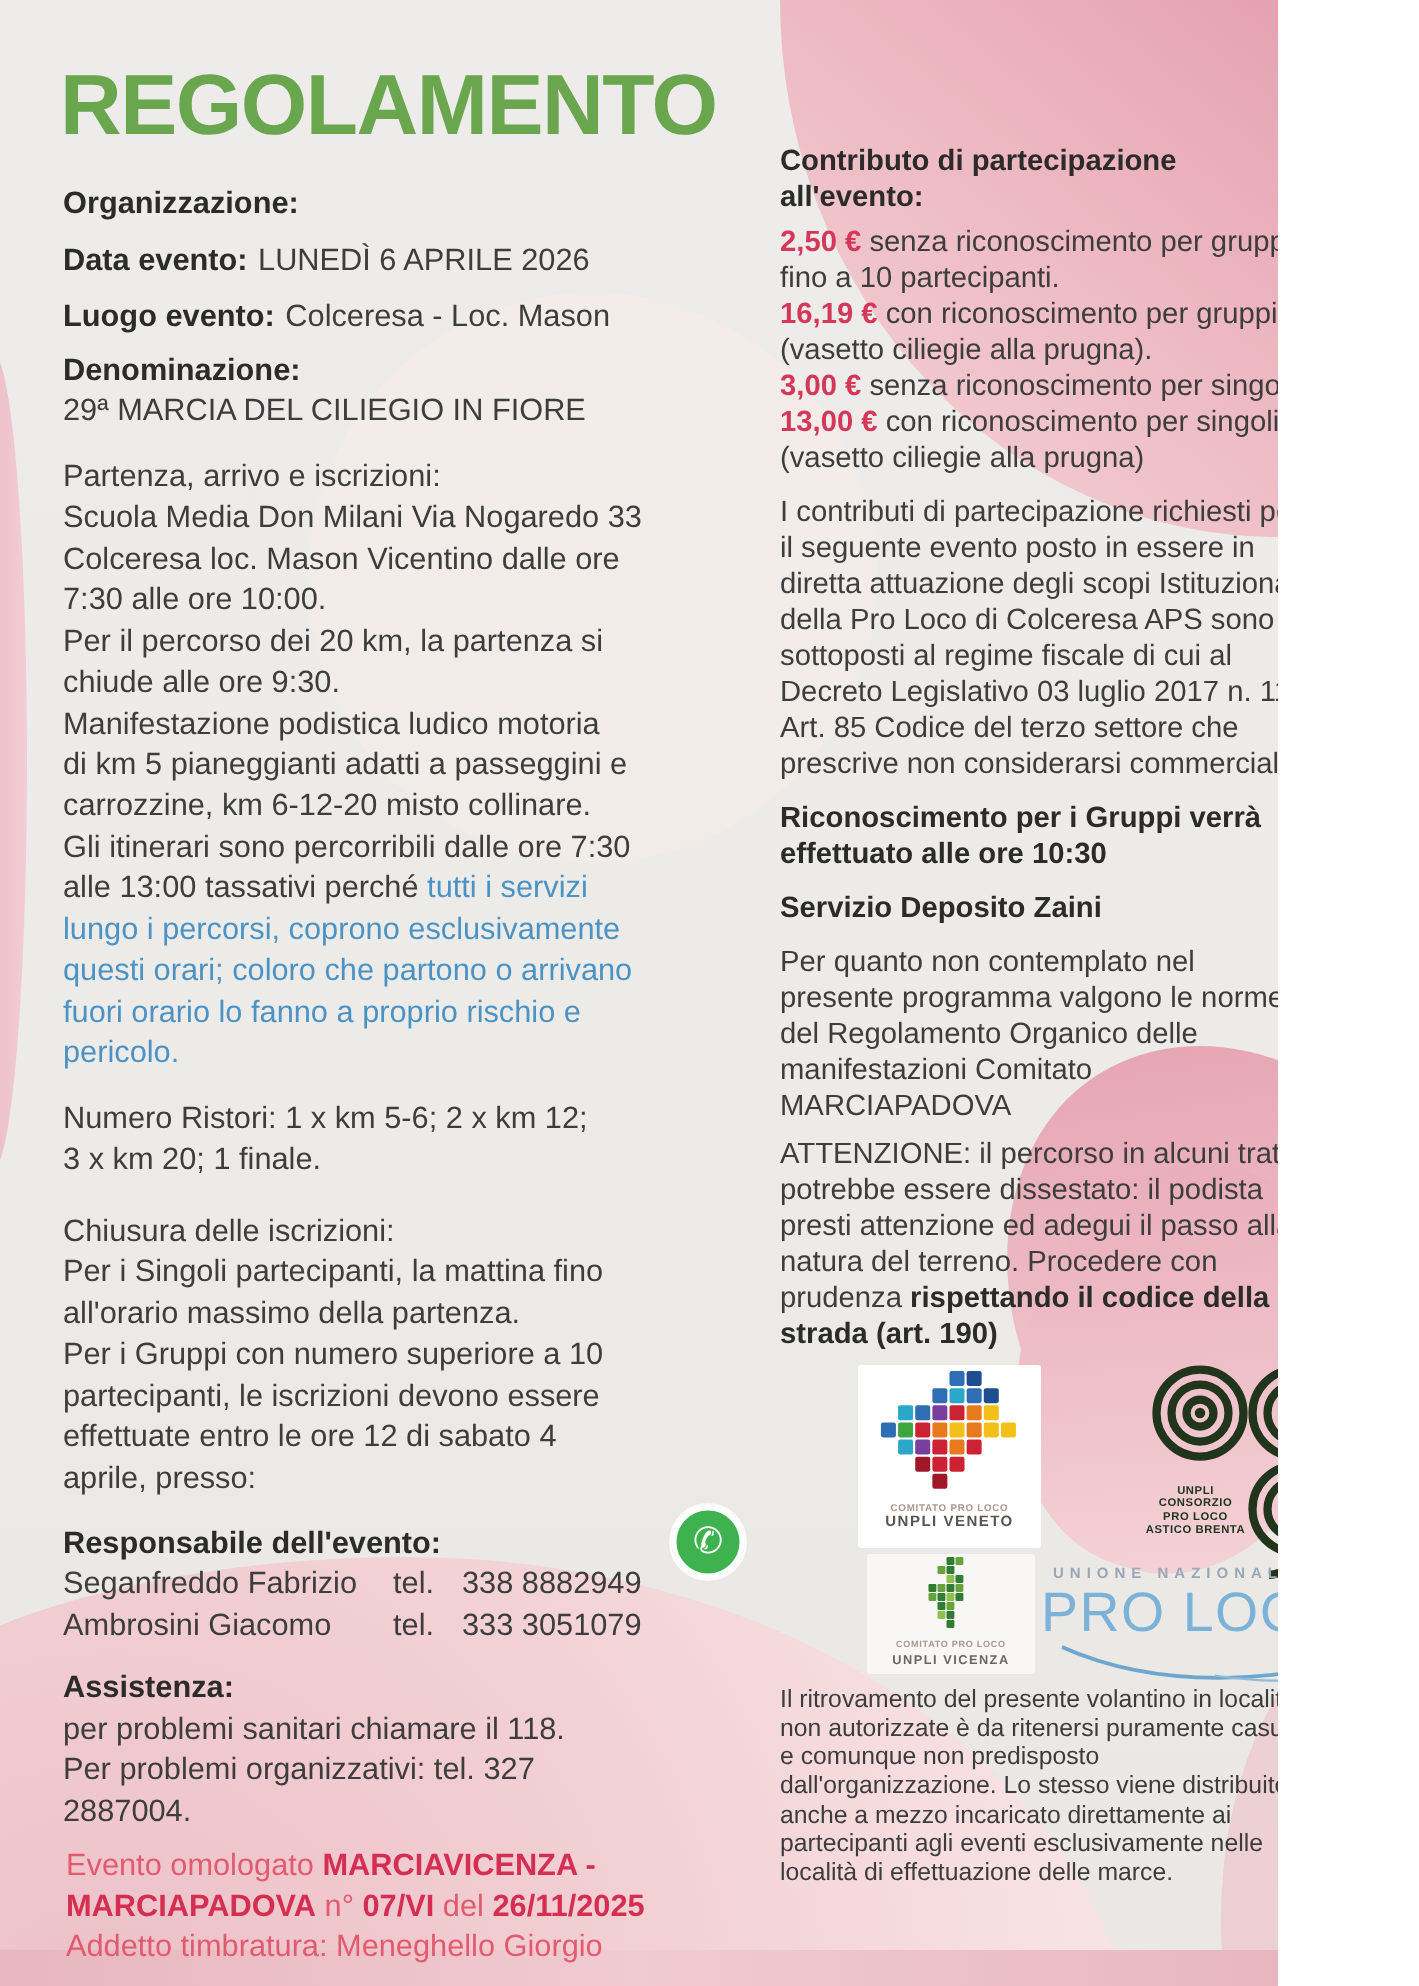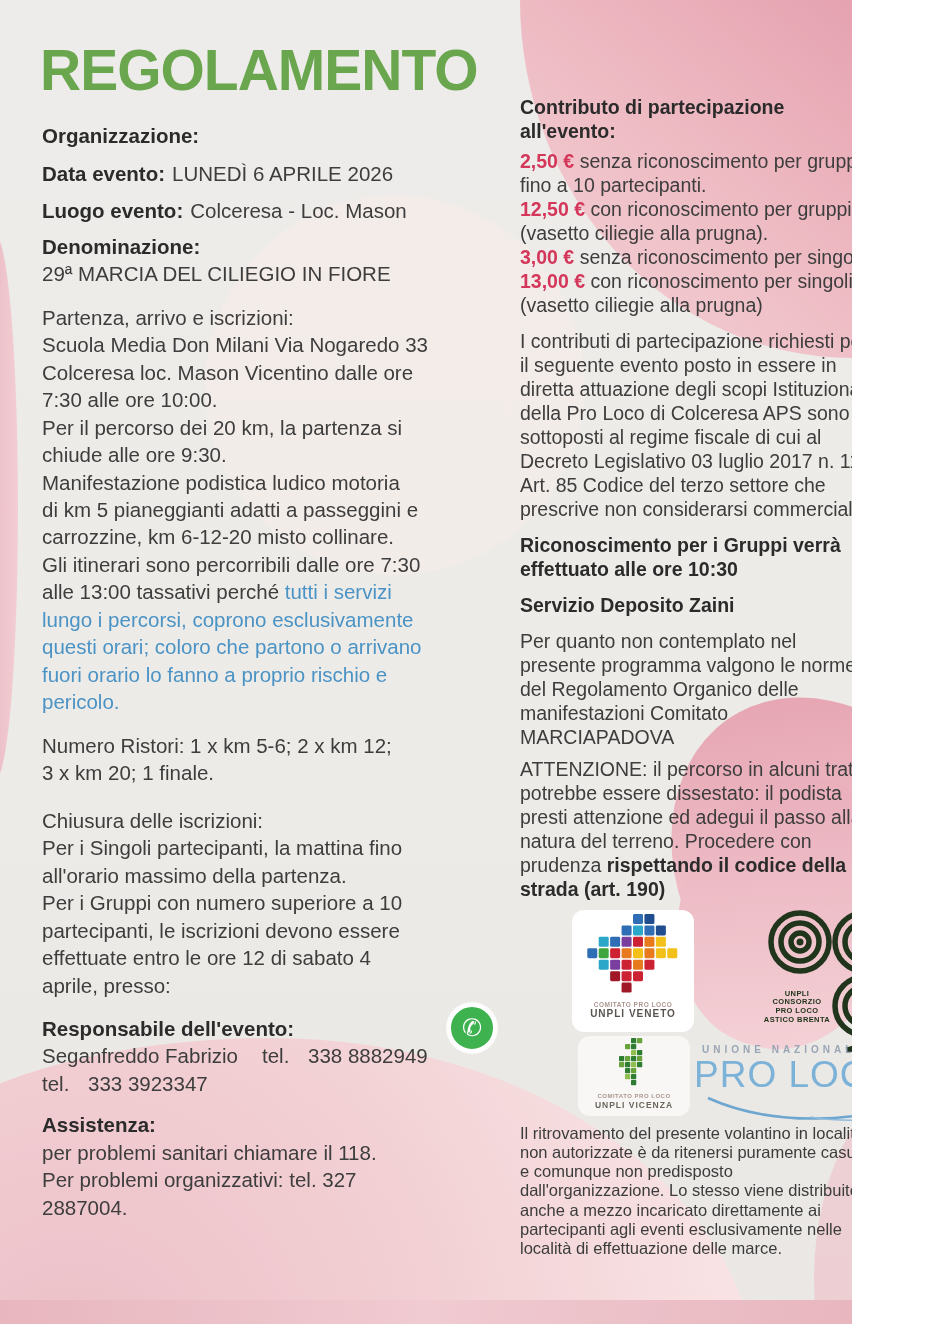--- a/index.html
+++ b/index.html
@@ -55,21 +55,21 @@
   .stamp-line{display:block;}
 
   
   .wa{position:absolute;left:448px;top:1004px;width:42px;height:42px;border-radius:50%;
       background:#3db24f;border:3px solid #fff;box-shadow:0 0 0 2px rgba(255,255,255,.85);
       z-index:3;display:flex;align-items:center;justify-content:center;}
   .wa-glyph{color:#fff;font-size:24px;line-height:1;}
 
   
   .logos{position:relative;width:436px;height:214px;margin-top:2px;}
-  .logo-card{position:absolute;background:#ffffff;border-radius:12px;text-align:center;}
+  .logo-card{position:absolute;background:#ffffff;border-radius:2px;text-align:center;}
   .lc-veneto{left:52px;top:6px;width:122px;height:122px;padding-top:4px;box-sizing:border-box;}
   .lc-vicenza{left:58px;top:132px;width:112px;height:80px;background:#f8f7f5;padding-top:2px;box-sizing:border-box;}
   .lc-l1{font-size:6.5px;letter-spacing:.5px;color:#ab968e;font-weight:700;margin-top:1px;}
   .lc-l2{font-size:10px;letter-spacing:1px;color:#5a5450;font-weight:700;}
   .lc-vicenza .lc-l1{font-size:6px;}
   .lc-vicenza .lc-l2{font-size:8.5px;color:#6b655e;}
   .logo-clover{position:absolute;left:228px;top:0;width:168px;height:150px;}
   .clover-text{position:absolute;left:6px;top:86px;width:86px;text-align:center;
       font-size:7.5px;font-weight:700;letter-spacing:.4px;line-height:1.18;color:#20351c;}
   .clover-text span{display:block;}
@@ -134,45 +134,48 @@
 aprile, presso:</p>
 
     <div class="mb14">
       <span class="b lbl-line">Responsabile dell'evento:</span>
       <div class="contact-row">
         <span class="c-name">Seganfreddo Fabrizio</span>
         <span class="c-tel">tel.</span>
         <span class="c-phone">338 8882949</span>
       </div>
       <div class="contact-row">
+        <span class="c-name">Ambrosini Giacomo</span>
         <span class="c-tel">tel.</span>
-        <span class="c-phone">333 3923347</span>
+        <span class="c-phone">333 3051079</span>
       </div>
     </div>
 
     <div>
       <span class="b lbl-line">Assistenza:</span>
       <span class="pre">per problemi sanitari chiamare il 118.
 Per problemi organizzativi: tel. 327
 2887004.</span>
     </div>
   </div>
 
   <div class="wa">
       <span class="wa-glyph">✆</span>
     </div>
 
+  <div class="homolog"><span>Evento omologato </span><span class="rb">MARCIAVICENZA -
+MARCIAPADOVA</span><span> n° </span><span class="rb">07/VI</span><span> del </span><span class="rb">26/11/2025</span><span class="stamp-line">Addetto timbratura: Meneghello Giorgio</span></div>
 
   <div class="col col-right">
     <p class="para b pre" style="margin-bottom:6px;">Contributo di partecipazione
 all'evento:</p>
 
     <p class="para pre"><span class="price">2,50 €</span><span> senza riconoscimento per gruppi
 fino a 10 partecipanti.</span></p>
-    <p class="para pre"><span class="price">12,50 €</span><span> con riconoscimento per gruppi
+    <p class="para pre"><span class="price">16,19 €</span><span> con riconoscimento per gruppi
 (vasetto ciliegie alla prugna).</span></p>
     <p class="para pre"><span class="price">3,00 €</span><span> senza riconoscimento per singoli.</span></p>
     <p class="para pre mb12"><span class="price">13,00 €</span><span> con riconoscimento per singoli
 (vasetto ciliegie alla prugna)</span></p>
 
     <p class="para pre mb12">I contributi di partecipazione richiesti per
 il seguente evento posto in essere in
 diretta attuazione degli scopi Istituzionali
 della Pro Loco di Colceresa APS sono
 sottoposti al regime fiscale di cui al

